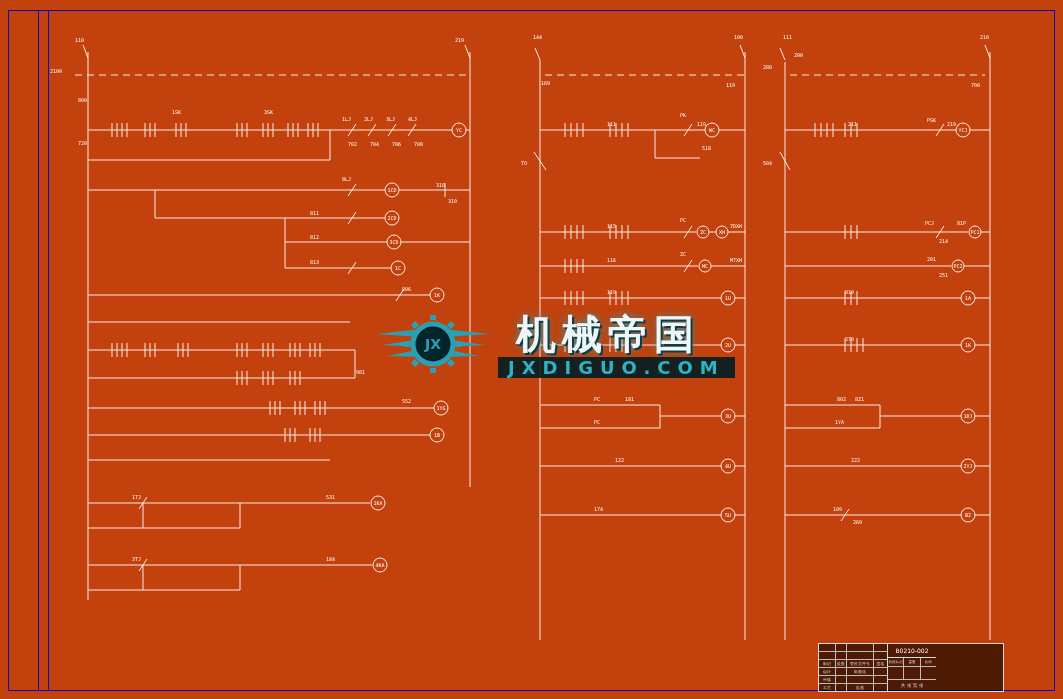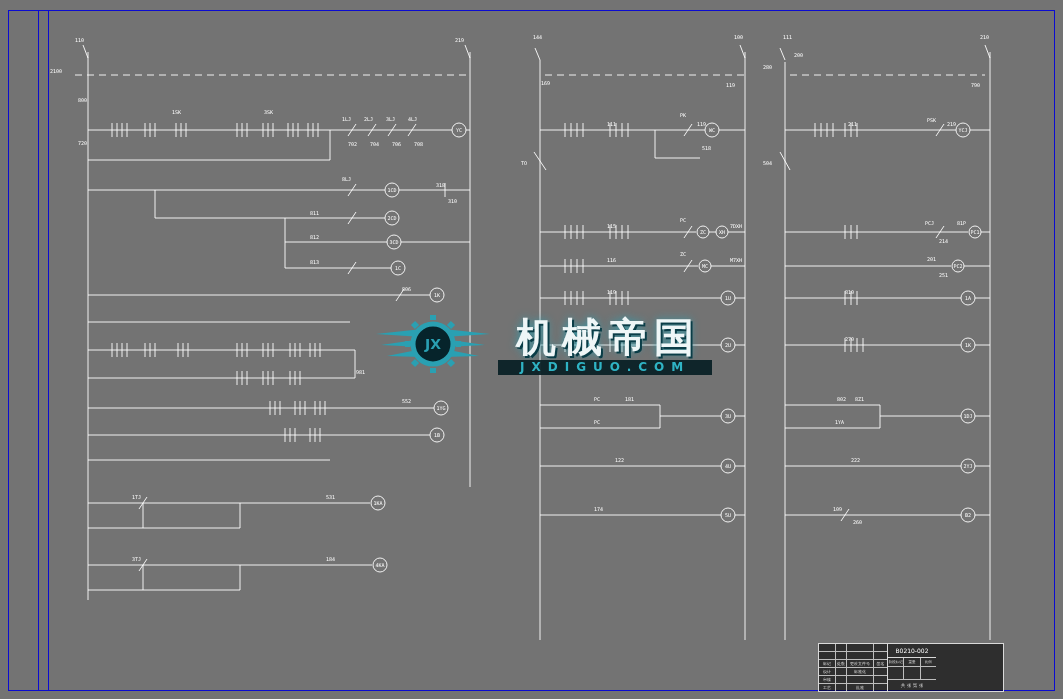--- a/index.html
+++ b/index.html
@@ -1,38 +1,38 @@
 <!DOCTYPE html>
 <html><head>
 <meta charset="utf-8">
 <style>
   html,body{margin:0;padding:0;background:#000;}
   body{width:1063px;height:699px;overflow:hidden;font-family:"DejaVu Sans",sans-serif;}
-  .stage{position:relative;width:1063px;height:699px;background:#737373;}
+  .stage{position:relative;width:1063px;height:699px;background:#c2410c;}
 
   
   .outer-frame{position:absolute;left:8px;top:10px;width:1045px;height:679px;border:1px solid #0b0bd0;}
   .margin-line{position:absolute;top:10px;height:680px;width:0;border-left:1px solid #0b0bd0;}
   .ml-a{left:38px}.ml-b{left:48px}
 
   
   svg.schematic{position:absolute;left:0;top:0;}
   .wire{stroke:#ffffff;stroke-width:0.9;}
   .dash{stroke-dasharray:7 5;}
   .comp{fill:none;stroke:#ffffff;stroke-width:0.9;}
   .lbl{fill:#ffffff;font-size:5px;font-family:"DejaVu Sans Mono",monospace;}
   .mid{text-anchor:middle;}
 
   
   .watermark{position:absolute;left:376px;top:310px;display:flex;align-items:center;gap:8px;}
   .wm-texts{display:flex;flex-direction:column;}
   .wm-brand{font-size:40px;font-weight:bold;color:#eef6f7;letter-spacing:6px;line-height:1;
             text-shadow:2px 2px 0 #0a3d47,0 0 8px rgba(42,160,178,.85);padding-left:18px;}
-  .wm-site{margin-top:3px;background:rgba(6,30,36,.92);color:#2fb3c4;font-size:12px;font-weight:bold;
-           letter-spacing:7px;padding:1px 22px;text-align:center;line-height:1.1;}
+  .wm-site{margin-top:3px;background:rgba(6,30,36,.92);color:#2fb3c4;font-size:18px;font-weight:bold;
+           letter-spacing:7px;padding:1px 10px;text-align:left;line-height:1.1;}
 
   
   .tblock{position:absolute;left:818px;top:643px;width:184px;height:47px;border:1px solid #d9d9d9;
           display:flex;color:#ddd;background:rgba(0,0,0,0.6);}
   .tb-left{width:68px;display:flex;flex-direction:column;}
   .tb-row{display:flex;flex:1;border-bottom:1px solid #bdbdbd;}
   .tb-row:last-child{border-bottom:none;}
   .tb-cell{border-right:1px solid #bdbdbd;font-size:4px;line-height:1;overflow:hidden;white-space:nowrap;
            display:flex;align-items:center;justify-content:center;}
   .tb-cell:nth-child(1){width:16px}.tb-cell:nth-child(2){width:10px}

